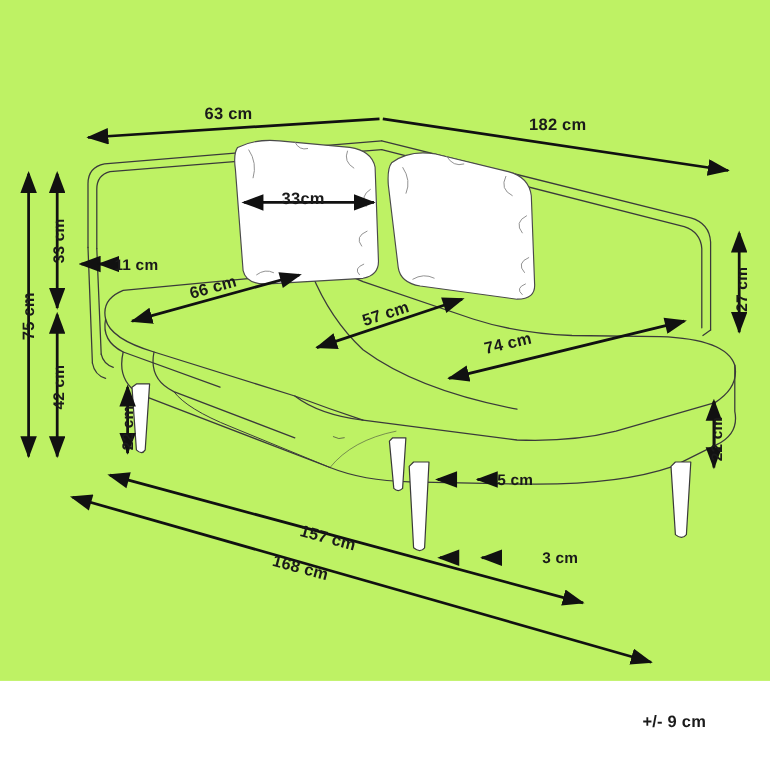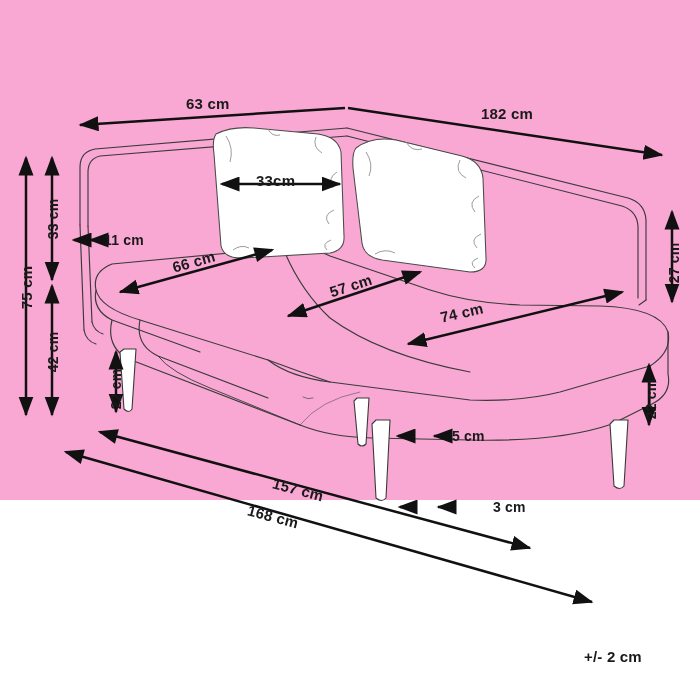--- a/index.html
+++ b/index.html
@@ -1,18 +1,18 @@
 <!DOCTYPE html>
 <html><head>
 <meta charset="utf-8">
 <style>
   html,body{margin:0;padding:0;background:#ffffff;}
   body{width:700px;height:700px;overflow:hidden;
        font-family:"Liberation Sans","DejaVu Sans",sans-serif;}
-  #stage{position:relative;width:700px;height:500px;background:#f9a8d4;}
+  #stage{position:relative;width:700px;height:619px;background:#bef264;}
   svg{position:absolute;top:0;left:0;}
   .dimlabel{position:absolute;font-weight:bold;color:#1a1a1a;
             white-space:nowrap;letter-spacing:.2px;}
   .s15{font-size:15px;}
   .s14{font-size:14px;text-align:right;}
   .vert{transform-origin:center center;}
 </style>
 </head>
 <body>
 
@@ -169,15 +169,15 @@
   <div class="dimlabel s15" style="left:440px;top:304px;transform:rotate(-13deg);">74 cm</div>
 
   <div class="dimlabel s15" style="left:272px;top:481px;transform:rotate(15deg);">157 cm</div>
 
   <div class="dimlabel s15" style="left:247px;top:508px;transform:rotate(15deg);">168 cm</div>
 
   <div class="dimlabel s14" style="left:452px;top:428px;">5 cm</div>
 
   <div class="dimlabel s14" style="left:456px;top:499px;margin-left:37px;">3 cm</div>
 
-  <div class="dimlabel s15" style="left:584px;top:648px;">+/- 2 cm</div>
+  <div class="dimlabel s15" style="left:584px;top:648px;">+/- 9 cm</div>
 
 </div>
 
 </body></html>

